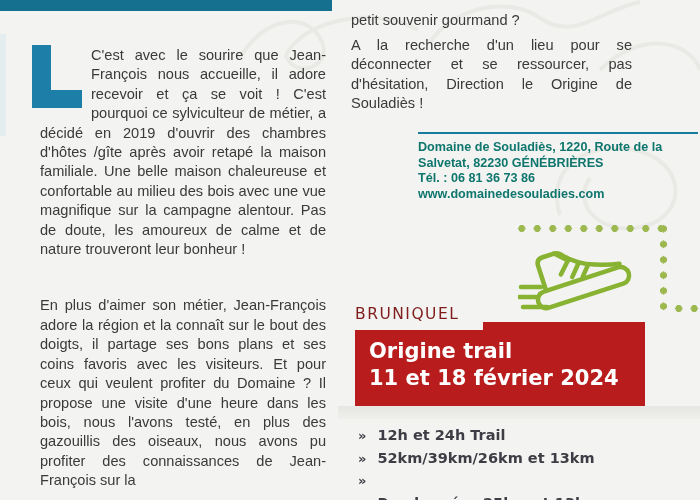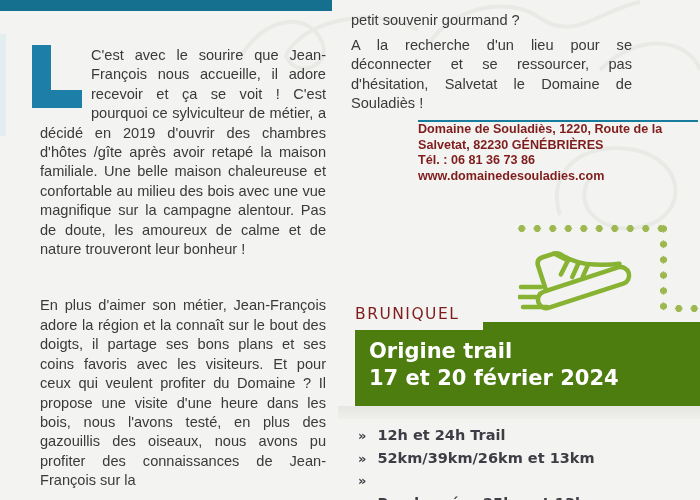--- a/index.html
+++ b/index.html
@@ -30,46 +30,46 @@
   }
   .para{margin:6px;}
   .para-gap{height:25px;}
   
   .right-col{
     position:absolute;left:345px;top:5px;width:293px;z-index:2;
     font-size:14.6px;line-height:19.2px;text-align:justify;
   }
   
   .contact{
-    position:absolute;left:418px;top:120px;width:280px;z-index:2;
+    position:absolute;left:418px;top:132px;width:280px;z-index:2;
     border-top:2px solid #187d9d;
-    padding-top:0;
-    color:#7f1d1d;font-weight:bold;
+    padding-top:6px;
+    color:#0f766e;font-weight:bold;
     font-size:12.6px;line-height:15.6px;
   }
   
   .dots-h, .dots-v{
     position:absolute;z-index:1;
     background-image:radial-gradient(circle, #9cb84f 3.4px, transparent 3.6px);
     background-size:15.5px 15.5px;
   }
   .dots-top{left:514px;top:221px;width:148px;height:15px;}
   .dots-right{left:656px;top:221px;width:15px;height:95px;}
   .dots-bottom{left:671px;top:301px;width:32px;height:15px;}
   
   .shoe{position:absolute;left:518px;top:231px;z-index:2;}
   
   .event-label{
     position:absolute;left:355px;top:305px;z-index:2;
     color:#7f1d1d;font-size:15.5px;letter-spacing:1.5px;
     font-family:"DejaVu Sans", sans-serif;
   }
   .event-box{
-    position:absolute;left:355px;top:322px;width:345px;height:84px;z-index:2;
-    background:#4d7c0f;
+    position:absolute;left:355px;top:322px;width:290px;height:84px;z-index:2;
+    background:#b91c1c;
     clip-path:polygon(0 8px,128px 8px,128px 0,100% 0,100% 100%,0 100%);
     color:#ffffff;
     font-family:"DejaVu Sans", sans-serif;
     font-weight:bold;
   }
   .event-title1{position:absolute;left:14px;top:17px;font-size:21px;}
   .event-title2{position:absolute;left:14px;top:44px;font-size:21px;}
   .shadow-strip{
     position:absolute;left:338px;top:406px;width:362px;height:13px;z-index:1;
     background:linear-gradient(#e6e6e2,#efefec);
@@ -102,21 +102,21 @@
 
   <div class="left-col">
     <div class="dropcap"></div>
     <p class="para">C'est avec le sourire que Jean-François nous accueille, il adore recevoir et ça se voit ! C'est pourquoi ce sylviculteur de métier, a décidé en 2019 d'ouvrir des chambres d'hôtes /gîte après avoir retapé la maison familiale. Une belle maison chaleureuse et confortable au milieu des bois avec une vue magnifique sur la campagne alentour. Pas de doute, les amoureux de calme et de nature trouveront leur bonheur !</p>
     <div class="para-gap"></div>
     <p class="para">En plus d'aimer son métier, Jean-François adore la région et la connaît sur le bout des doigts, il partage ses bons plans et ses coins favoris avec les visiteurs. Et pour ceux qui veulent profiter du Domaine ? Il propose une visite d'une heure dans les bois, nous l'avons testé, en plus des gazouillis des oiseaux, nous avons pu profiter des connaissances de Jean-François sur la</p>
   </div>
 
   <div class="right-col">
     <p class="para">petit souvenir gourmand ?</p>
-    <p class="para">A la recherche d'un lieu pour se déconnecter et se ressourcer, pas d'hésitation, Salvetat le Domaine de Souladiès !</p>
+    <p class="para">A la recherche d'un lieu pour se déconnecter et se ressourcer, pas d'hésitation, Direction le Origine de Souladiès !</p>
   </div>
 
   <div class="contact">
     <div>Domaine de Souladiès, 1220, Route de la</div>
     <div>Salvetat, 82230 GÉNÉBRIÈRES</div>
     <div>Tél. : 06 81 36 73 86</div>
     <div>www.domainedesouladies.com</div>
   </div>
 
   <div class="dots-h dots-top"></div>
@@ -135,21 +135,21 @@
       </g>
       <line x1="3" y1="56" x2="23" y2="56"></line>
       <line x1="1" y1="66" x2="18" y2="66"></line>
       <line x1="5" y1="76" x2="29" y2="76"></line>
     </g>
   </svg>
 
   <div class="event-label">BRUNIQUEL</div>
   <div class="event-box">
     <div class="event-title1">Origine trail</div>
-    <div class="event-title2">17 et 20 février 2024</div>
+    <div class="event-title2">11 et 18 février 2024</div>
   </div>
   <div class="shadow-strip"></div>
 
   <div class="trail-list">
     <div class="trail-item">
       <span class="bullet">»</span>
       <span>12h et 24h Trail</span>
     </div>
     <div class="trail-item">
       <span class="bullet">»</span>

